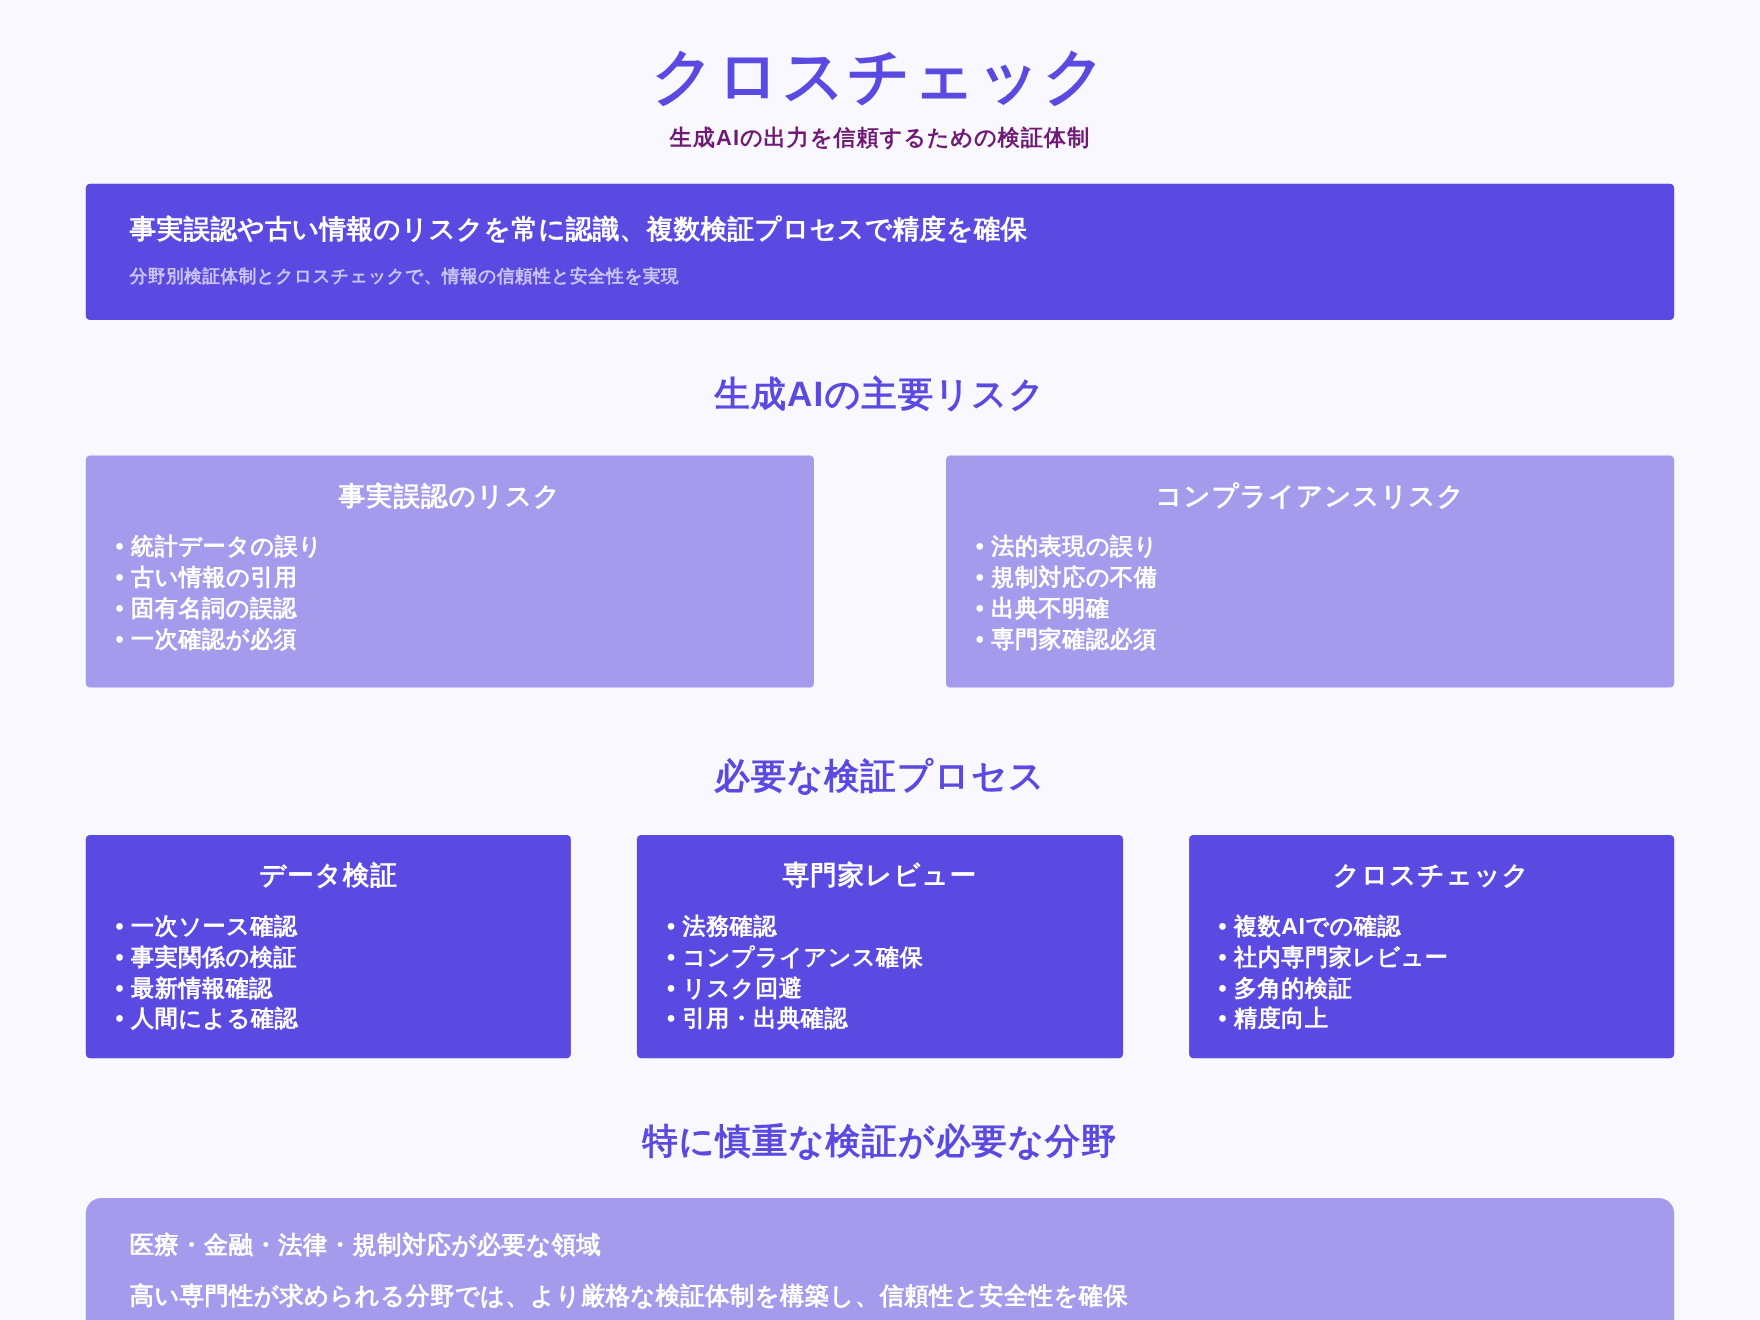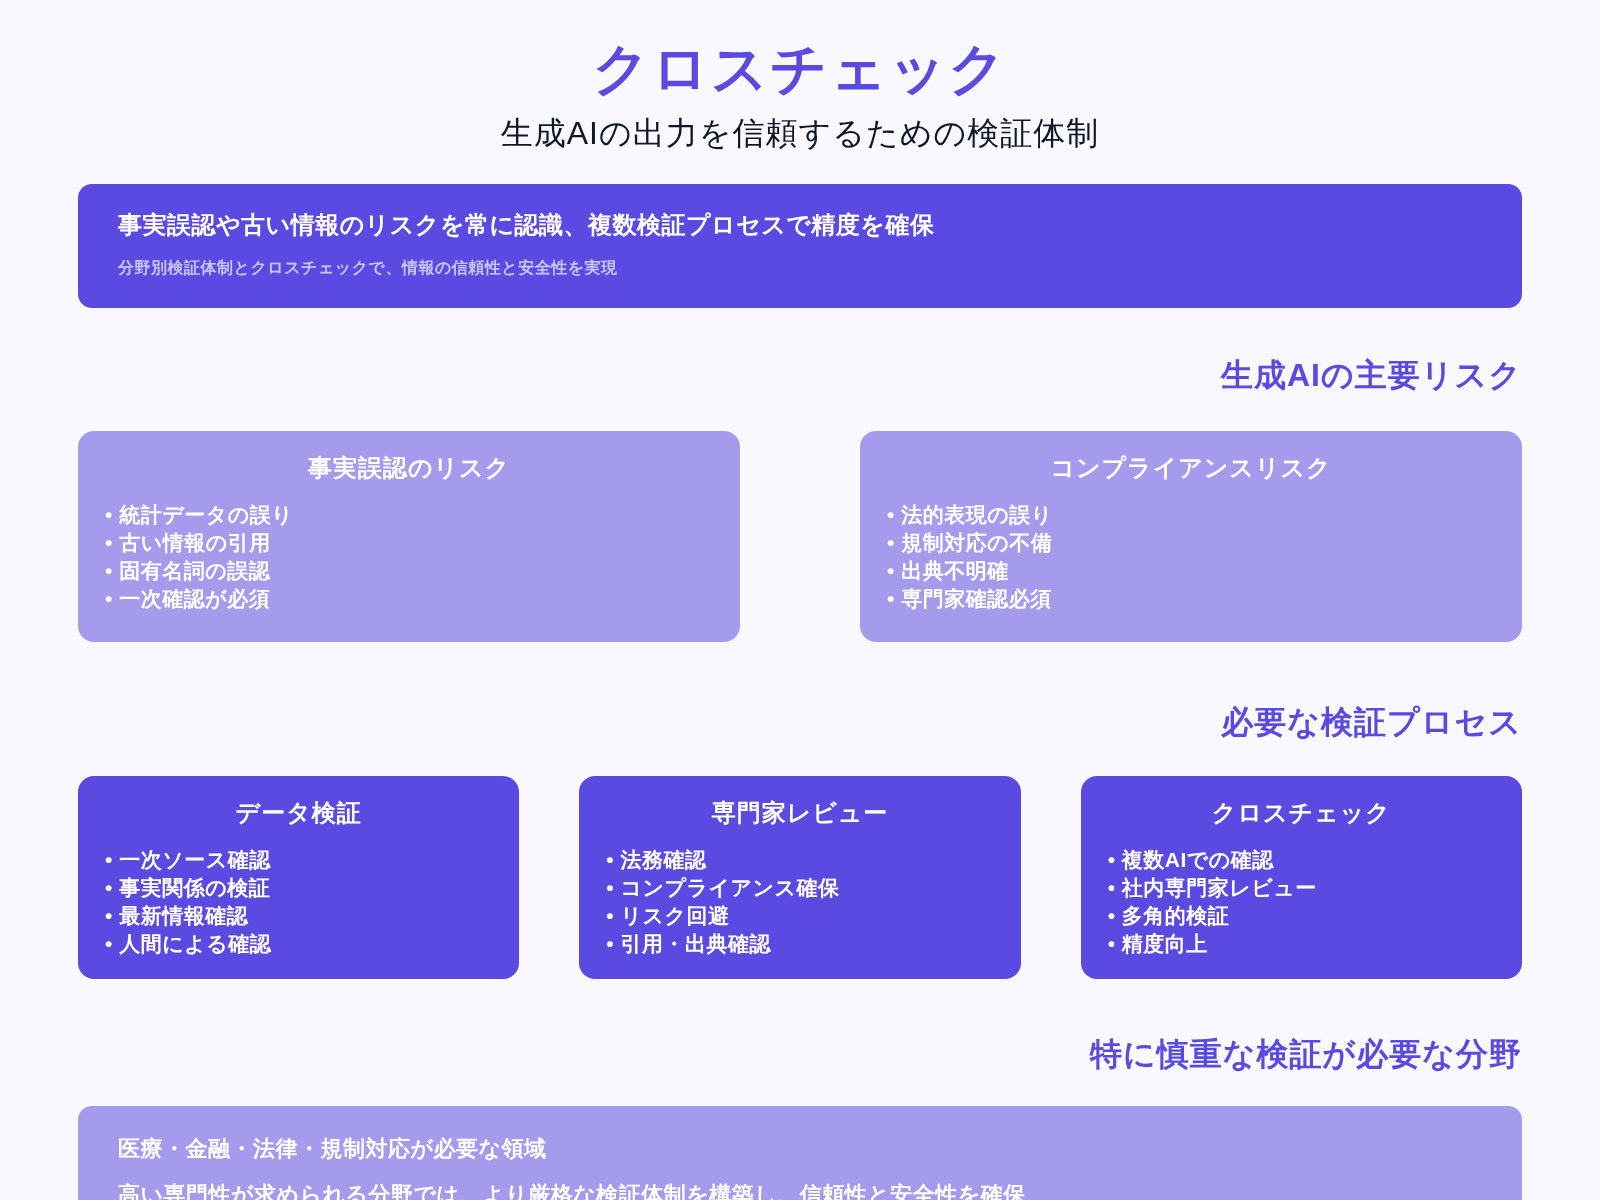--- a/index.html
+++ b/index.html
@@ -16,50 +16,50 @@
     text-align: center;
     color: #5B4AE1;
     font-size: 56px;
     font-weight: 800;
     letter-spacing: 2px;
     padding-top: 38px;
     line-height: 1.1;
   }
   .page-subtitle {
     text-align: center;
-    color: #0f172a;
-    font-size: 32px;
-    font-weight: 400;
+    color: #701a75;
+    font-size: 20px;
+    font-weight: 700;
     letter-spacing: 1px;
     margin-top: 12px;
   }
 
   .hero-banner {
     margin-top: 28px;
     background: #5B4AE1;
-    border-radius: 14px;
+    border-radius: 4px;
     padding: 25px 40px 28px 40px;
     min-height: 124px;
   }
   .hero-heading {
     color: #FFFFFF;
     font-size: 24px;
     font-weight: 700;
     letter-spacing: 0.5px;
   }
   .hero-subheading {
     color: rgba(255, 255, 255, 0.68);
     font-size: 16px;
     font-weight: 700;
     letter-spacing: 0.5px;
     margin-top: 17px;
   }
 
   .section-heading {
-    text-align: right;
+    text-align: center;
     color: #5B4AE1;
     font-size: 32px;
     font-weight: 800;
     letter-spacing: 1px;
   }
   .section-heading.first  { margin-top: 46px; margin-bottom: 33px; }
   .section-heading.second { margin-top: 59px; margin-bottom: 31px; }
   .section-heading.third  { margin-top: 54px; margin-bottom: 29px; }
 
   .grid-2 {
@@ -67,21 +67,21 @@
     grid-template-columns: 1fr 1fr;
     gap: 120px;
   }
   .grid-3 {
     display: grid;
     grid-template-columns: 1fr 1fr 1fr;
     gap: 60px;
   }
 
   .card {
-    border-radius: 16px;
+    border-radius: 4px;
     padding: 21px 27px;
     color: #FFFFFF;
   }
   .card.light { background: #A49BEC; min-height: 211px; }
   .card.dark  { background: #5B4AE1; min-height: 172px; }
 
   .card-title {
     text-align: center;
     color: #FFFFFF;
     font-size: 24px;

